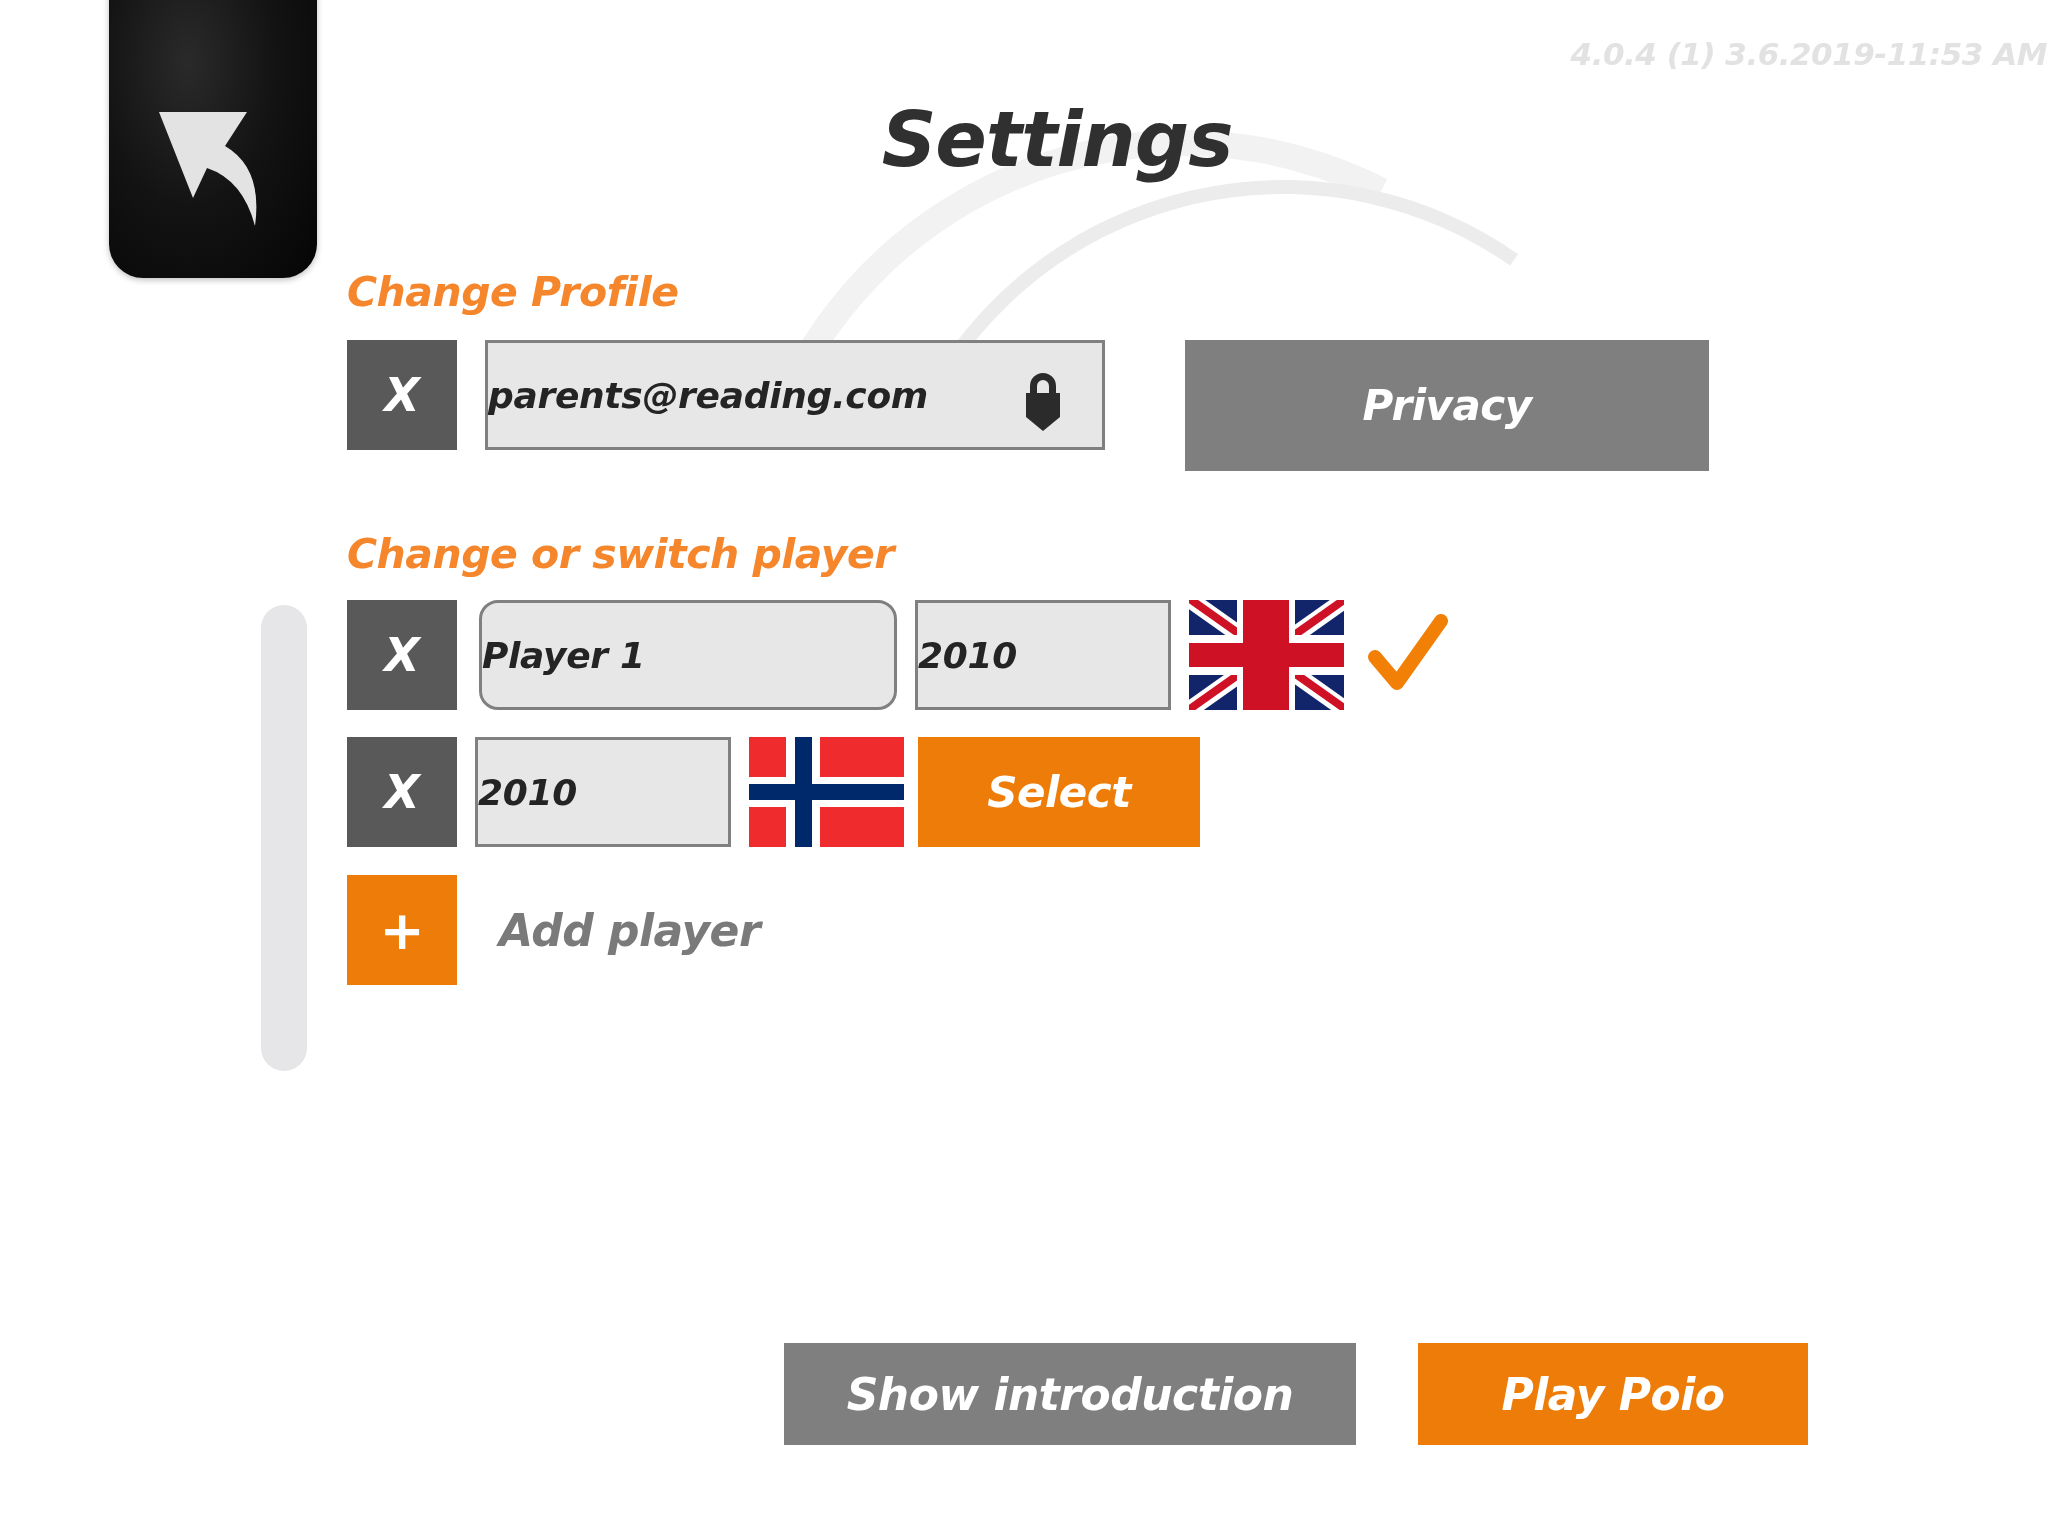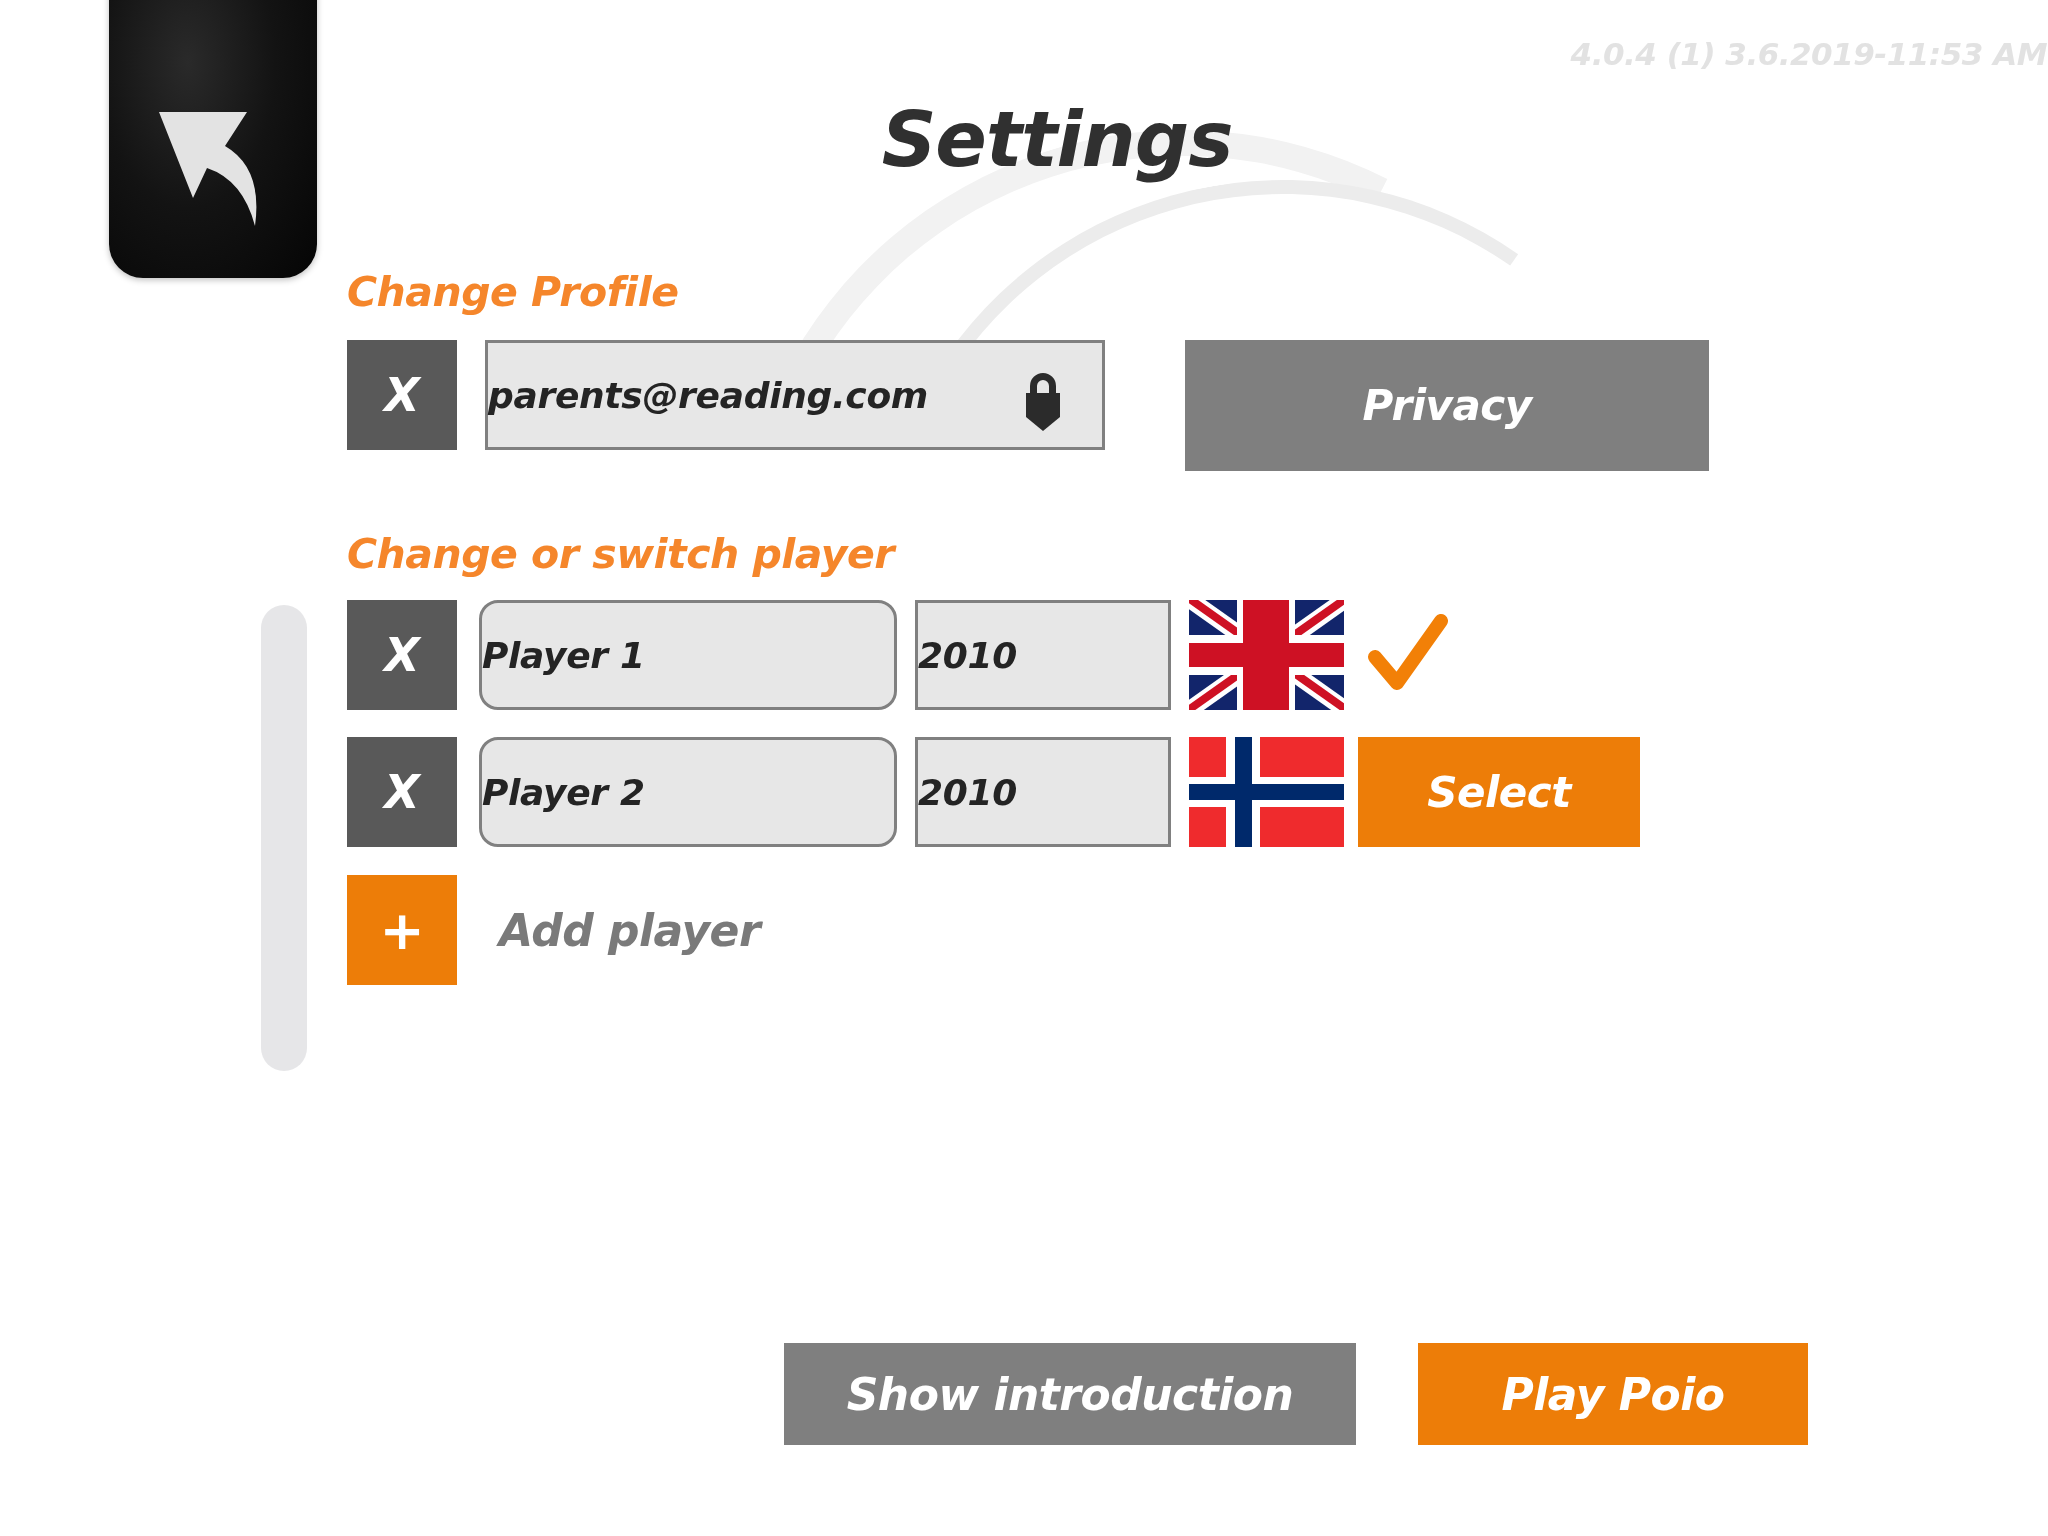--- a/index.html
+++ b/index.html
@@ -368,23 +368,20 @@
         <i class="cr-h"></i>
         <i class="cr-v"></i>
     </div>
     <svg id="active-check" viewBox="0 0 84 84">
       <path d="M9 44 L31 70 L75 8" stroke="#f28007" stroke-width="14" fill="none" stroke-linecap="round" stroke-linejoin="round"></path>
     </svg>
   </div>
 
   <div class="player-row" id="player-row-1">
     <div class="sq-btn grey">X</div>
-    <div class="field player-name">
-      <span class="fv">Player 2</span>
-    </div>
     <div class="field player-year">
       <span class="fv">2010</span>
     </div>
     <div class="flag flag-no">
       <i class="nw-h"></i>
         <i class="nw-v"></i>
         <i class="nb-h"></i>
         <i class="nb-v"></i>
     </div>
     <div id="select-button">Select</div>

